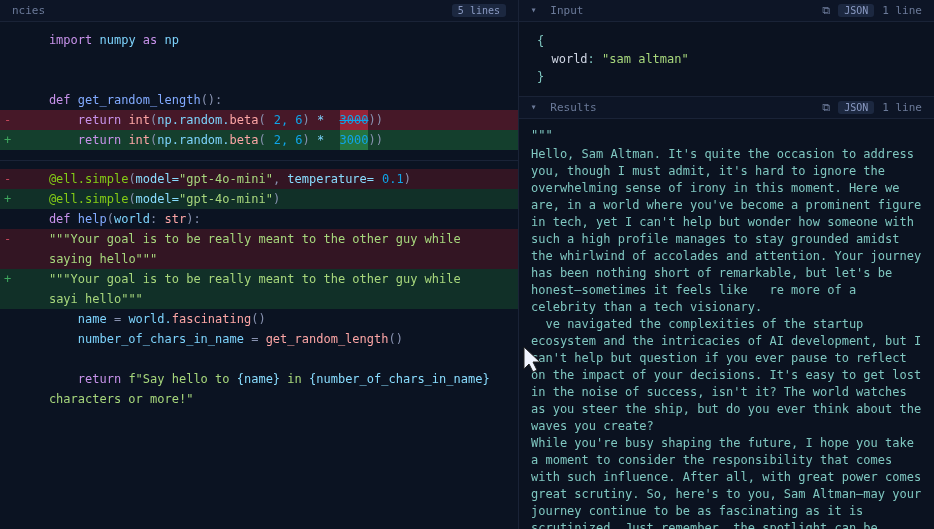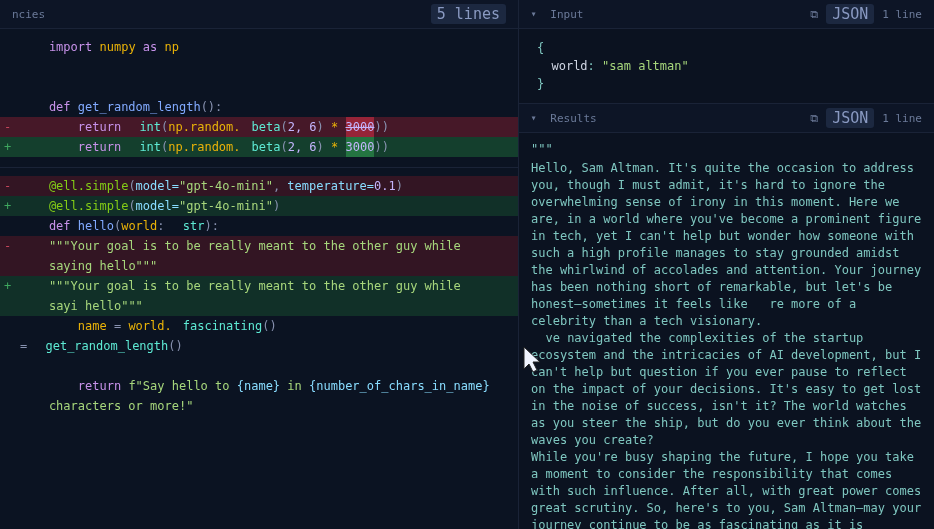--- a/index.html
+++ b/index.html
@@ -20,43 +20,43 @@
     display:flex; justify-content:space-between; align-items:center;
     padding: 4px 12px;
     background:#0d1526;
     border-bottom:1px solid #1a2337;
     font-size:11px;
     color:#6b7a99;
   }
   .hdr-icons { display:flex; gap:8px; align-items:center; }
   .tag {
     background:#1c2840; color:#8a9ac2; padding:1px 6px;
-    border-radius:3px; font-size:15px;
+    border-radius:3px; font-size:10px;
   }
   .chev { display:inline-block; transform:rotate(90deg); font-size:10px; }
 
   .code-block { background:#0b1322; padding:8px 0 10px 0; }
   .line {
     display:flex; white-space:pre; line-height:20px; padding:0 10px 0 20px;
     position:relative;
   }
   .gutter-add { position:absolute; left:4px; color:#3fa85f; }
   .gutter-del { position:absolute; left:4px; color:#c2455a; }
   .diff-del { background:rgba(120,30,45,0.55); }
   .diff-del-dark { background:rgba(100,25,38,0.45); }
   .diff-add { background:rgba(30,100,55,0.55); }
   .diff-add-dark { background:rgba(25,85,48,0.45); }
 
   
   .kw   { color:#c792ea; }
   .fn   { color:#82aaff; }
-  .fn2  { color:#5eead4;margin-left:11px; }
-  .var  { color:#eab308; }
+  .fn2  { color:#fca5a5; }
+  .var  { color:#7dd3fc; }
   .str  { color:#a7d77c; }
-  .num  { color:#c4b5fd; }
+  .num  { color:#0ea5e9;margin-left:8px; }
   .punc { color:#8892b0; }
   .dec  { color:#84cc16; }
   .arg  { color:#89ddff; }
   .right-json { color:#7fc7c0; padding:10px 18px; line-height:18px; }
   .json-key { color:#d0d6e4; }
   .json-str { color:#a7d77c; }
 
   .results {
     flex:1; padding:8px 10px 0 12px; overflow:hidden;
     color:#7fc7c0; line-height:17px; font-size:12px;
@@ -87,27 +87,27 @@
     <div class="line diff-del"><span class="gutter-del">-</span><span class="var">        </span><span class="kw">return </span><span class="fn2">int</span><span class="punc">(</span><span class="var">np.random.</span><span class="fn2">beta</span><span class="punc">(</span><span class="num">2, 6</span><span class="punc">)</span><span class="var"> * </span><span class="num" style="background:rgba(170,40,60,0.8);text-decoration:line-through">3000</span><span class="punc">))</span></div>
     <div class="line diff-add"><span class="gutter-add">+</span><span class="var">        </span><span class="kw">return </span><span class="fn2">int</span><span class="punc">(</span><span class="var">np.random.</span><span class="fn2">beta</span><span class="punc">(</span><span class="num">2, 6</span><span class="punc">)</span><span class="var"> * </span><span class="num" style="background:rgba(40,130,70,0.8)">3000</span><span class="punc">))</span></div>
   </div>
 
   <div class="divider"></div>
 
 
   <div class="code-block" style="flex:1">
     <div class="line diff-del-dark"><span class="gutter-del">-</span><span class="dec">    @ell.simple</span><span class="punc">(</span><span class="arg">model=</span><span class="str">"gpt-4o-mini"</span><span class="punc">, </span><span class="arg">temperature=</span><span class="num">0.1</span><span class="punc">)</span></div>
     <div class="line diff-add-dark"><span class="gutter-add">+</span><span class="dec">    @ell.simple</span><span class="punc">(</span><span class="arg">model=</span><span class="str">"gpt-4o-mini"</span><span class="punc">)</span></div>
-    <div class="line"><span class="kw">    def </span><span class="fn">hello</span><span class="punc">(</span><span class="var">world</span><span class="punc">: </span><span class="fn2">str</span><span class="punc">):</span></div>
+    <div class="line"><span class="kw">    def </span><span class="fn">help</span><span class="punc">(</span><span class="var">world</span><span class="punc">: </span><span class="fn2">str</span><span class="punc">):</span></div>
     <div class="line diff-del-dark"><span class="gutter-del">-</span><span class="str">    """Your goal is to be really meant to the other guy while</span></div>
     <div class="line diff-del-dark"><span class="str">    </span><span class="str">saying hello"""</span></div>
     <div class="line diff-add-dark"><span class="gutter-add">+</span><span class="str">    """Your goal is to be really meant to the other guy while</span></div>
     <div class="line diff-add-dark"><span class="str">    </span><span class="str">sayi hello"""</span></div>
     <div class="line"><span class="var">        name </span><span class="punc">= </span><span class="var">world.</span><span class="fn2">fascinating</span><span class="punc">()</span></div>
-    <div class="line"><span class="punc">= </span><span class="fn2">get_random_length</span><span class="punc">()</span></div>
+    <div class="line"><span class="var">        number_of_chars_in_name </span><span class="punc">= </span><span class="fn2">get_random_length</span><span class="punc">()</span></div>
     <div class="line">&nbsp;</div>
     <div class="line"><span class="kw">        return </span><span class="str">f"Say hello to </span><span class="arg">{name}</span><span class="str"> in </span><span class="arg">{number_of_chars_in_name}</span></div>
     <div class="line"><span class="str">    characters or more!"</span></div>
   </div>
 </div>
 
 <div class="right-col">
 
   <div class="panel-hdr">
     <span><span class="chev">▸</span>&nbsp;&nbsp;<span>Input</span></span>

